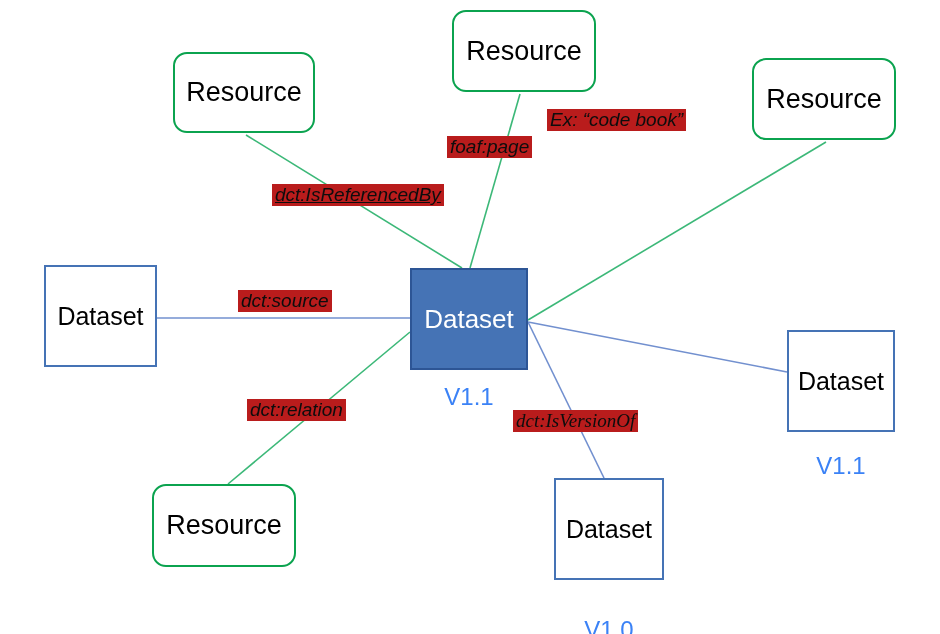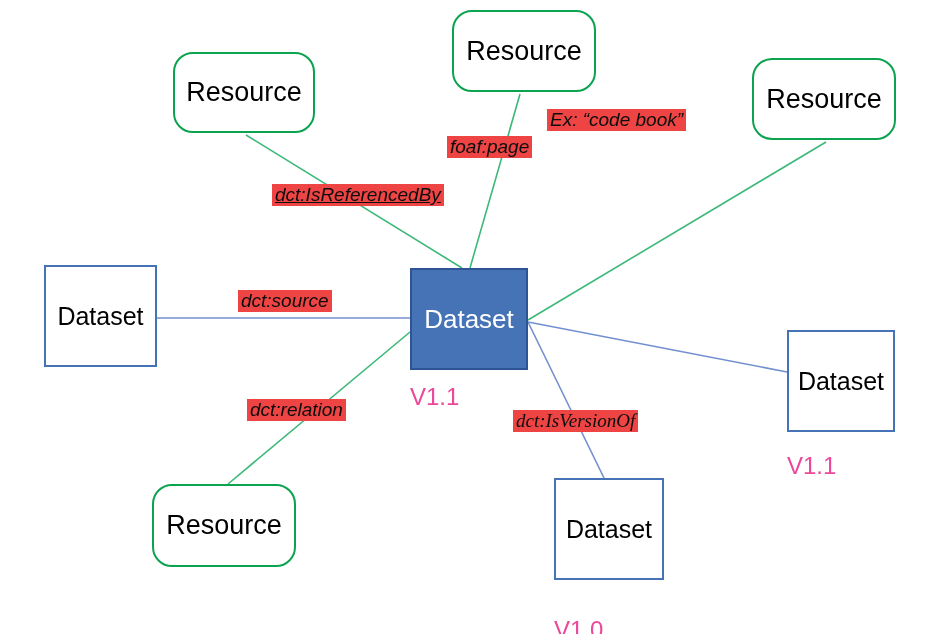--- a/index.html
+++ b/index.html
@@ -28,21 +28,21 @@
   .node {
     position: absolute;
     box-sizing: border-box;
     display: flex;
     align-items: center;
     justify-content: center;
     background: #ffffff;
   }
   .node-resource {
     border: 2px solid #0ba34f;
-    border-radius: 20px;
+    border-radius: 14px;
   }
   .node-resource .node-label {
     color: #000000;
     font-size: 27px;
     font-weight: 400;
     letter-spacing: 0px;
   }
   .node-dataset {
     border: 2px solid #4573b5;
   }
@@ -55,32 +55,32 @@
     border: 2px solid #2d5595;
     background: #4573b5;
   }
   .node-dataset-filled .node-label {
     color: #ffffff;
     font-size: 26px;
     font-weight: 400;
   }
   .version-label {
     position: absolute;
-    color: #ec4899;
+    color: #3b82f6;
     font-size: 24px;
-    text-align: left;
+    text-align: center;
     white-space: nowrap;
   }
   .edge-label {
     position: absolute;
     font-style: italic;
     font-size: 19px;
     color: #0d0d0d;
     white-space: nowrap;
-    background: #ef4444;
+    background: #b91c1c;
     padding: 0 3px;
     line-height: 1.15;
   }
   .edge-label.example {
     font-size: 19px;
   }
 </style>
 </head>
 <body>
 

